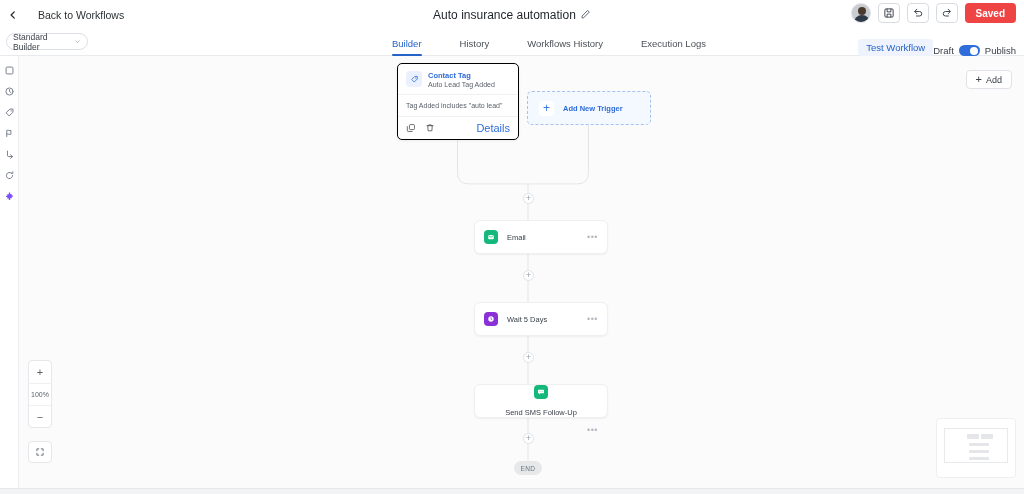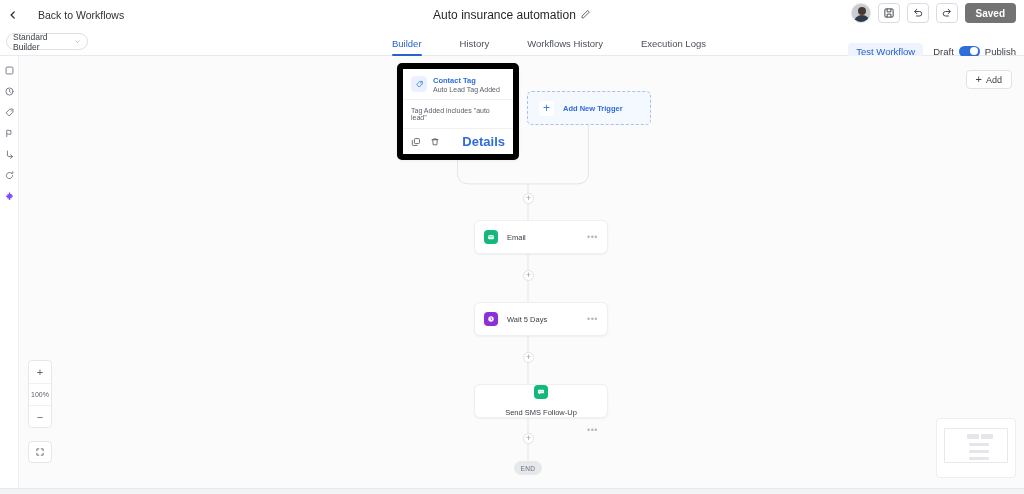--- a/index.html
+++ b/index.html
@@ -45,21 +45,21 @@
   .avatar .head { position:absolute; width:8px; height:8px; border-radius:50%; background:#4a3a2e; left:6px; top:3px; }
   .avatar .body { position:absolute; width:16px; height:9px; border-radius:8px 8px 0 0; background:#2e3a4a; left:2px; top:11px; }
   .icon-btn {
     width: 22px; height: 20px; border: 1px solid #d8dce1; border-radius: 4px;
     background: #fff; display: flex; align-items: center; justify-content: center;
     cursor: pointer; color: #3d444c;
   }
   .icon-btn svg { width: 12px; height: 12px; }
   .saved-btn {
     height: 20px; padding: 0 11px; border-radius: 4px;
-    background: #737373; color: #fff; font-size: 10px; font-weight: 600;
+    background: #ef4444; color: #fff; font-size: 10px; font-weight: 600;
     display: flex; align-items: center; justify-content: center; cursor: pointer;
     border: none;
   }
 
   
   .subbar {
     position: absolute; top: 30px; left: 0; width: 1024px; height: 26px;
     background: #fff; border-bottom: 1px solid #e8eaed;
   }
   .builder-select {
@@ -79,21 +79,21 @@
     height: 26px; cursor: pointer; position: relative; font-weight: 400;
   }
   .tab.active { color: #2563c9; font-weight: 500; }
   .tab.active::after {
     content: ""; position: absolute; bottom: 0; left: 0; right: 0;
     height: 2px; background: #2563c9; border-radius: 1px;
   }
 
   .subbar-right {
     position: absolute; right: 8px; top: 0; height: 26px;
-    display: flex; align-items: center; gap: 10px; margin-top: 8px;
+    display: flex; align-items: flex-end; 
   }
   .test-workflow {
     font-size: 9.5px; color: #2563c9; background: #eef3fd;
     padding: 3px 8px; border-radius: 4px; cursor: pointer; font-weight: 500;
   }
   .toggle-group { display: flex; align-items: center; gap: 5px; }
   .toggle-label { font-size: 9.5px; color: #3b4148; }
   .switch {
     width: 21px; height: 11px; border-radius: 6px; background: #2f6ddb;
     position: relative; cursor: pointer;
@@ -136,21 +136,21 @@
   }
   .add-btn .plus { font-size: 11px; line-height: 1; color:#3b4148; }
 
   
   .wires { position: absolute; inset: 0; pointer-events: none; }
 
   
   .trigger-card {
     position: absolute; left: 378px; top: 7px;
     width: 122px;
-    background: #fff; border: 6px solid #000000; border-radius: 5px;
+    background: #fff; border: 1px solid #000000; border-radius: 5px;
     box-shadow: 0 1px 3px rgba(16,24,40,0.06);
     overflow: hidden;
   }
   .tc-head { display: flex; gap: 6px; padding: 7px 8px 6px 8px; align-items: flex-start; }
   .tc-icon {
     width: 16px; height: 16px; border-radius: 4px; background: #eaf0fd;
     display: flex; align-items: center; justify-content: center; flex: 0 0 auto;
     color: #3b7ae0;
   }
   .tc-icon svg { width: 9px; height: 9px; }
@@ -160,21 +160,21 @@
   .tc-body {
     border-top: 1px solid #eef0f2; border-bottom: 1px solid #eef0f2;
     padding: 7px 8px; font-size: 7px; color: #5b6169;
   }
   .tc-foot {
     display: flex; align-items: center; padding: 5px 8px; gap: 9px;
   }
   .tc-foot .mini { width: 10px; height: 10px; color: #4b5158; cursor: pointer; }
   .tc-foot .mini svg { width: 10px; height: 10px; display:block; }
   .tc-details {
-    margin-left: auto; font-size: 13px; color: #2f6ddb; cursor: pointer; font-weight: 700;
+    margin-left: auto; font-size: 11px; color: #2f6ddb; cursor: pointer; font-weight: 400;
   }
 
   
   .add-trigger {
     position: absolute; left: 508px; top: 35px;
     width: 124px; height: 34px;
     border: 1px dashed #a8c0ec; border-radius: 5px;
     background: #f4f8ff;
     display: flex; align-items: center; gap: 9px; padding-left: 11px;
     cursor: pointer;

